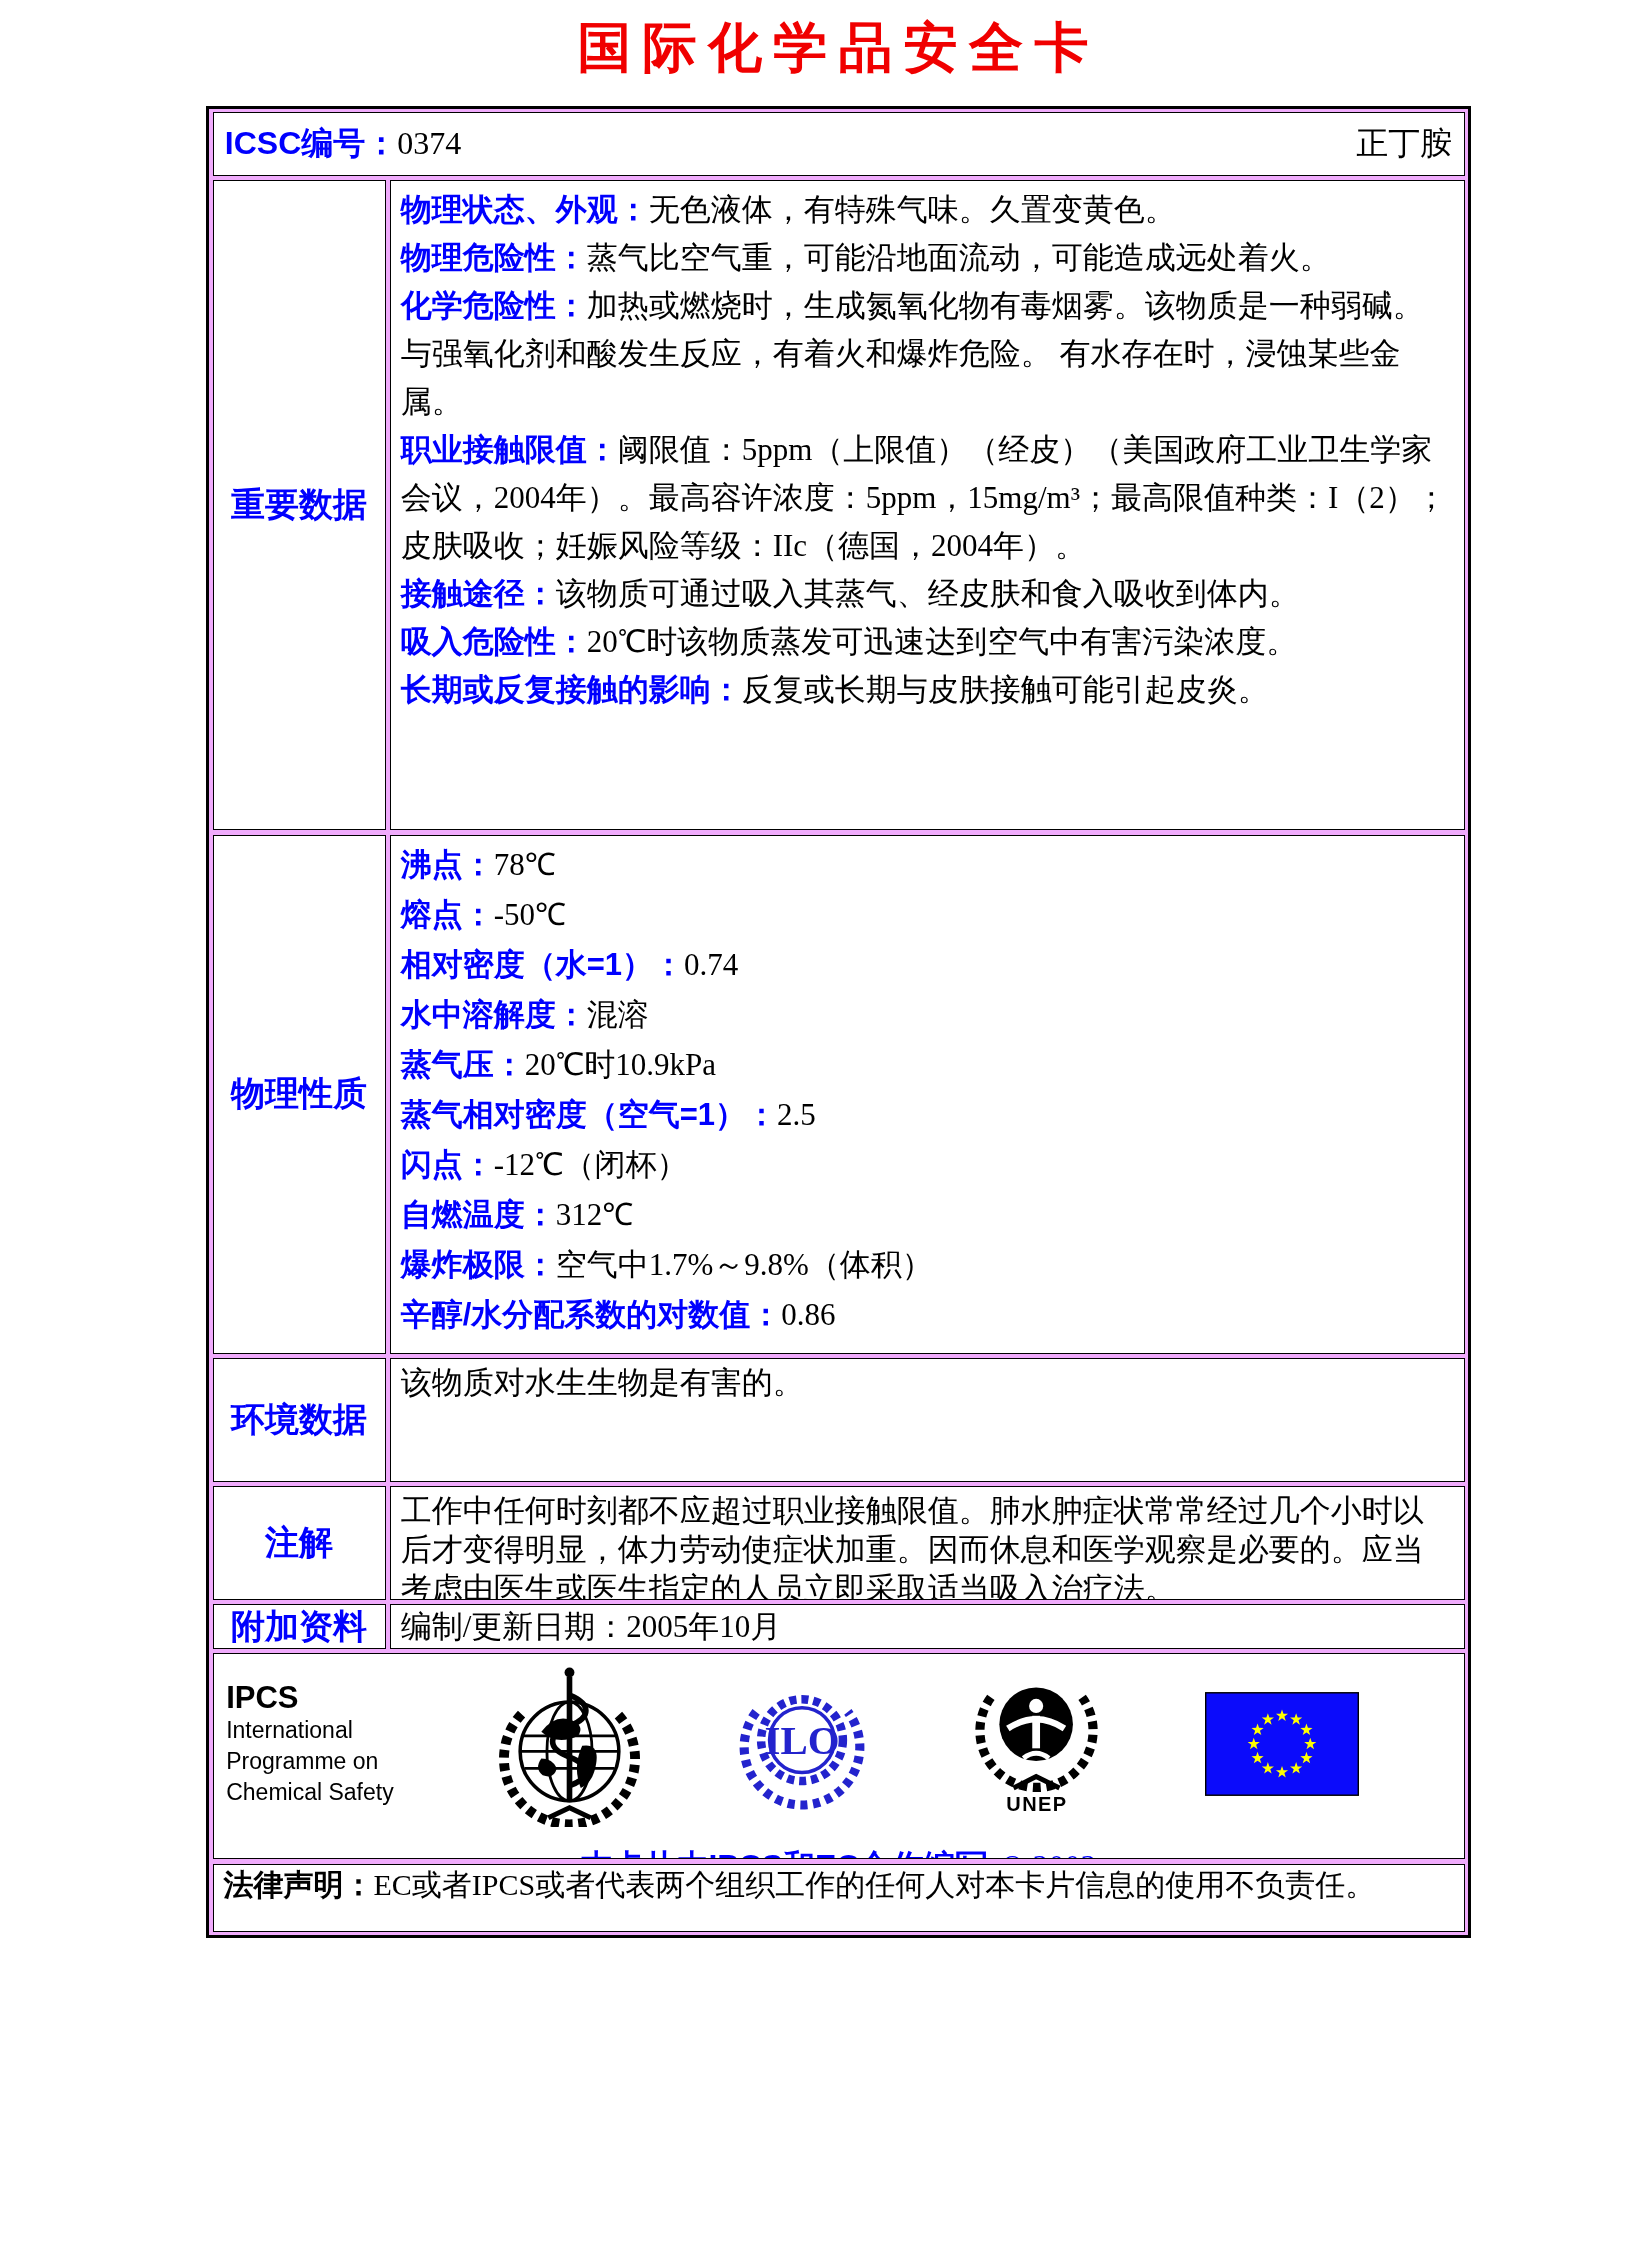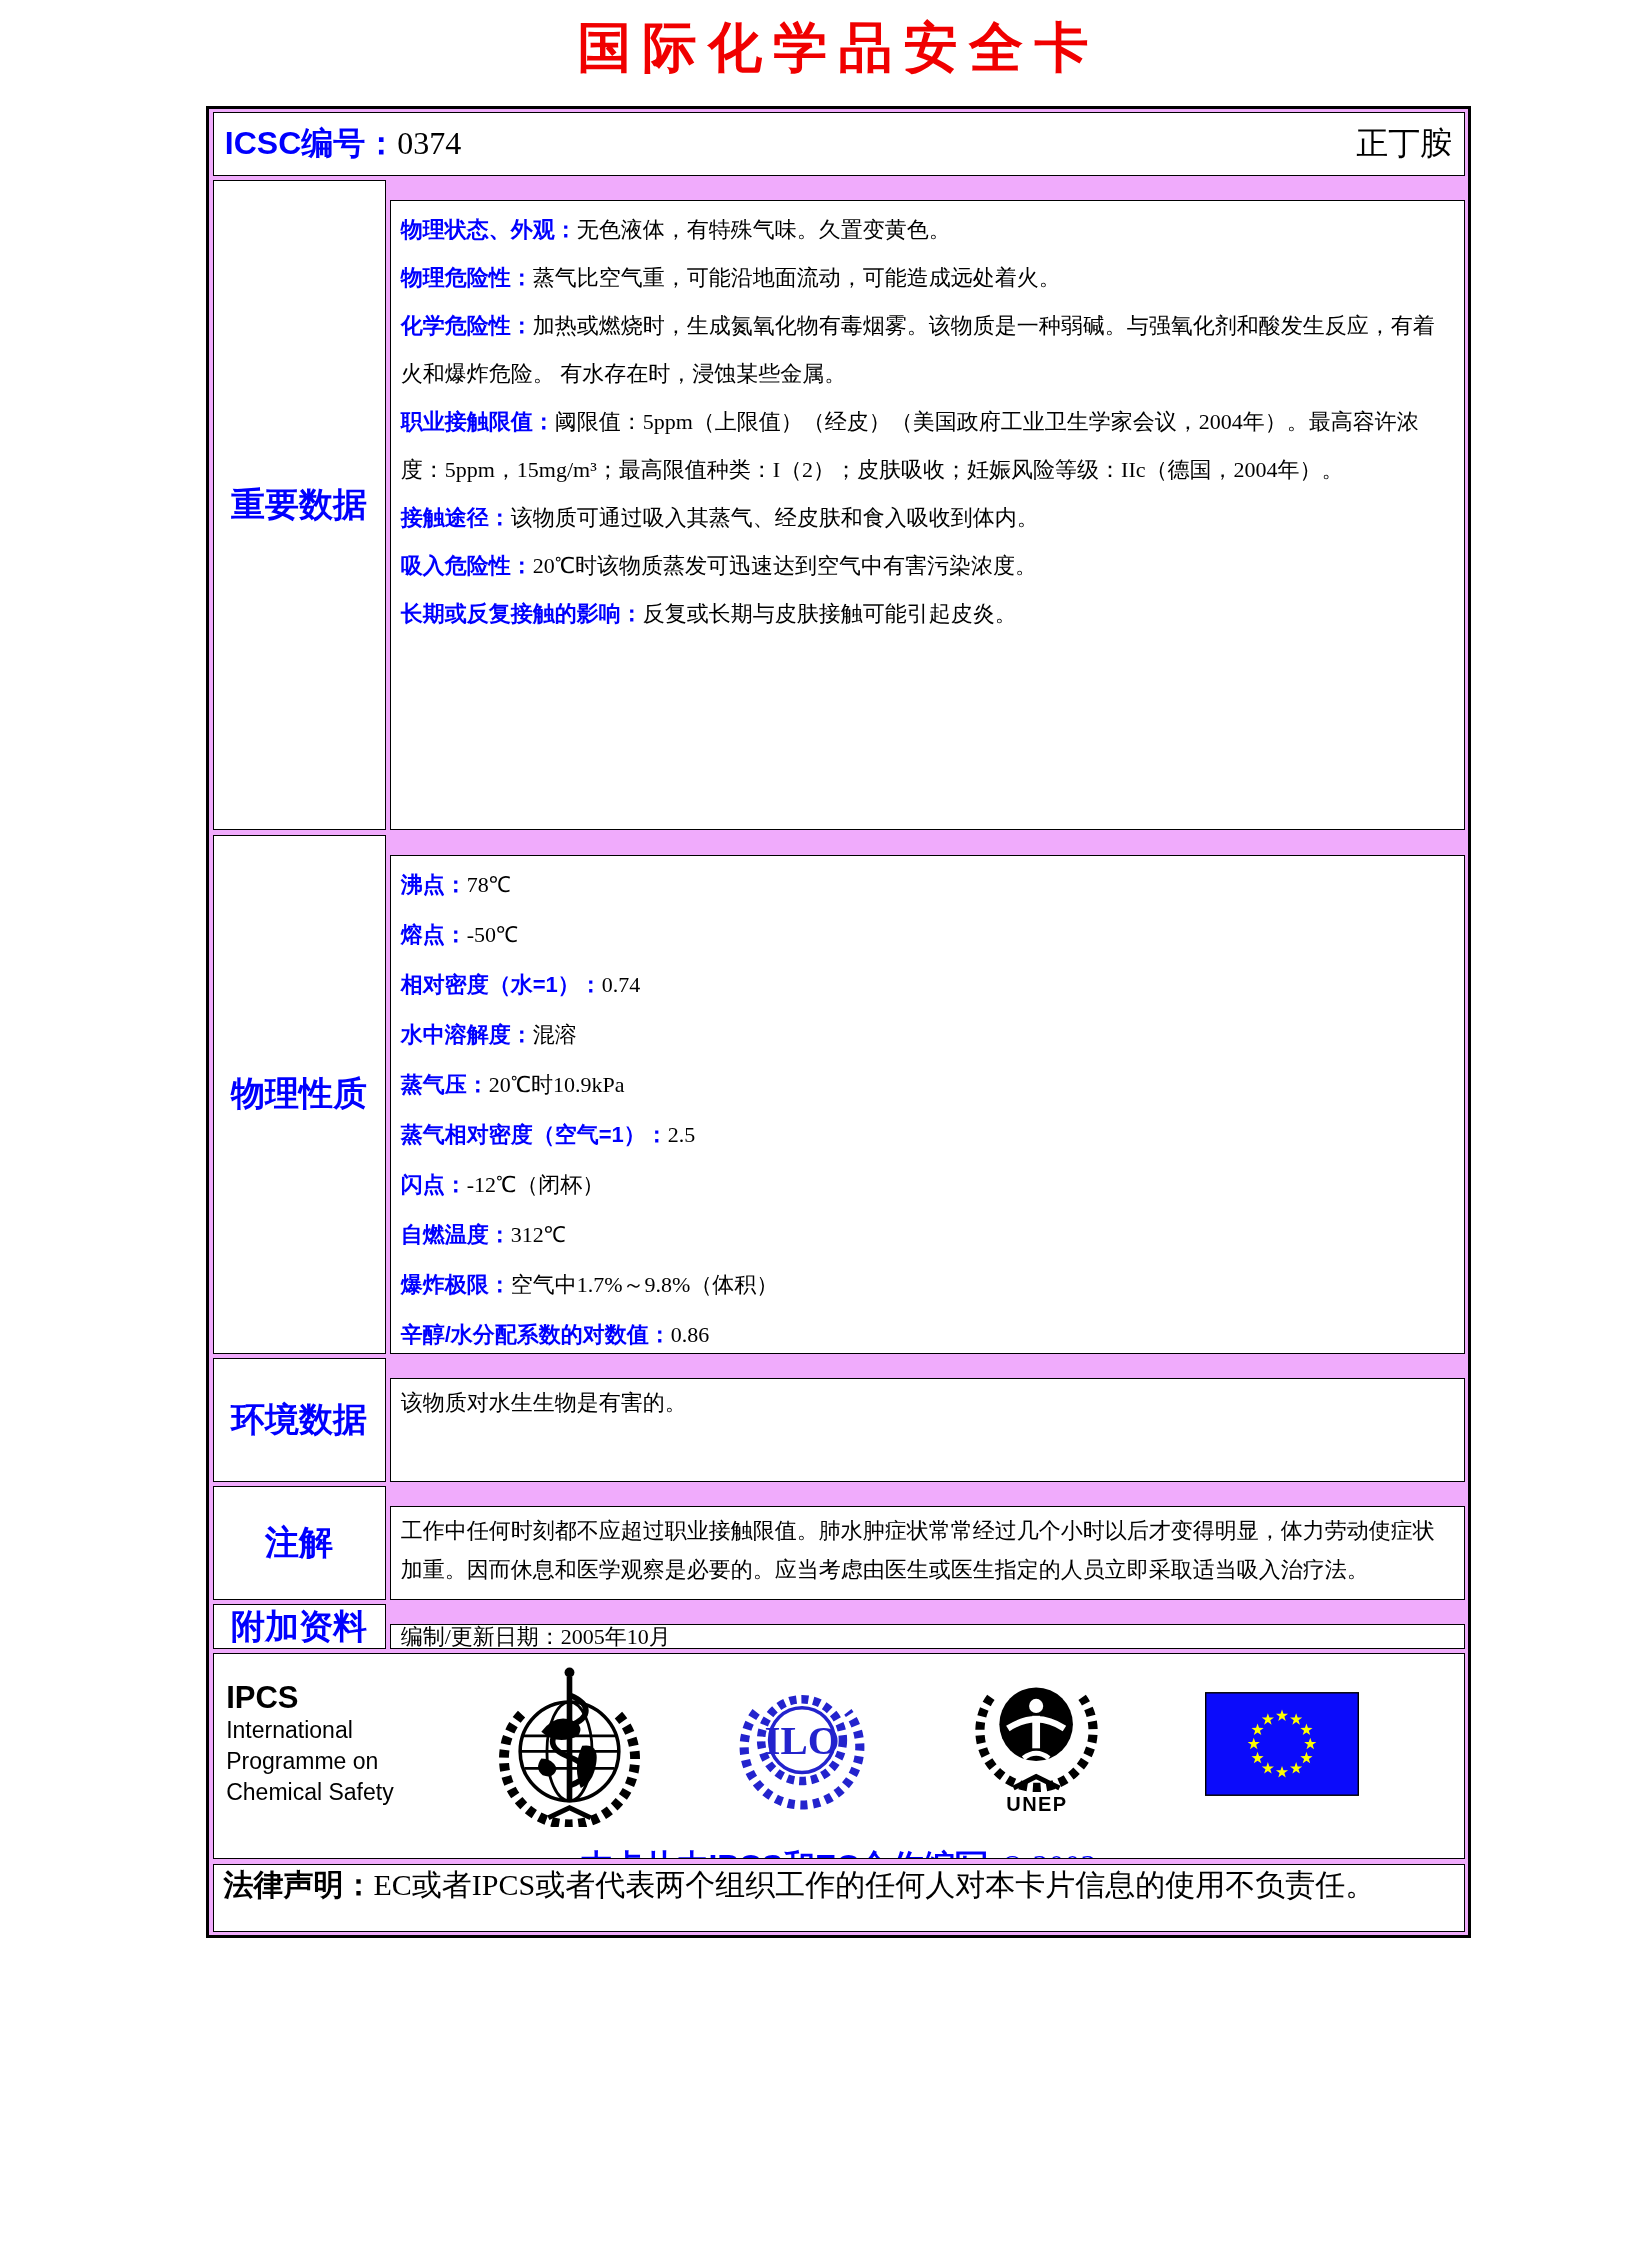--- a/index.html
+++ b/index.html
@@ -9,21 +9,21 @@
     font-family:"Liberation Sans",sans-serif;font-weight:bold;font-size:54px;line-height:1.1;letter-spacing:11.3px;}
   
   .card{border:3.5px solid #000;background:#f0abfc;display:grid;
     grid-template-columns:173px 1fr;
     grid-template-rows:64px 650px 519px 124px 114px 45px 206px 68px;
     gap:4.2px;padding:3.5px;box-sizing:border-box;}
   .cell{border:1.4px solid #000;box-sizing:border-box;overflow:hidden;background:#fff;}
   .span2{grid-column:1 / -1;}
   .labelcell{display:flex;align-items:center;justify-content:center;text-align:center;
     font-family:"Liberation Sans",sans-serif;font-weight:bold;color:#0000fe;font-size:34px;}
-  .content{padding:4.2px 10px;font-size:22px;margin-top:20px;}
+  .content{padding:4.2px 10px;font-size:31px;}
   .k{color:#0000fe;font-weight:bold;font-family:"Liberation Sans",sans-serif;}
   .idrow{display:flex;align-items:center;justify-content:space-between;padding:0 11.3px;font-size:32px;}
   .idrow .k{font-size:32px;}
   .imp p{margin:0;line-height:48px;}
   .phys p{margin:0;line-height:50px;}
   .envtext,.notetext,.addtext{line-height:39px;margin:0;}
   .addcell{display:flex;align-items:center;}
   .legalcell{display:flex;align-items:flex-start;padding:0 10px;font-size:30px;}
   .legalcell .k{color:#000;font-size:30px;}
   

